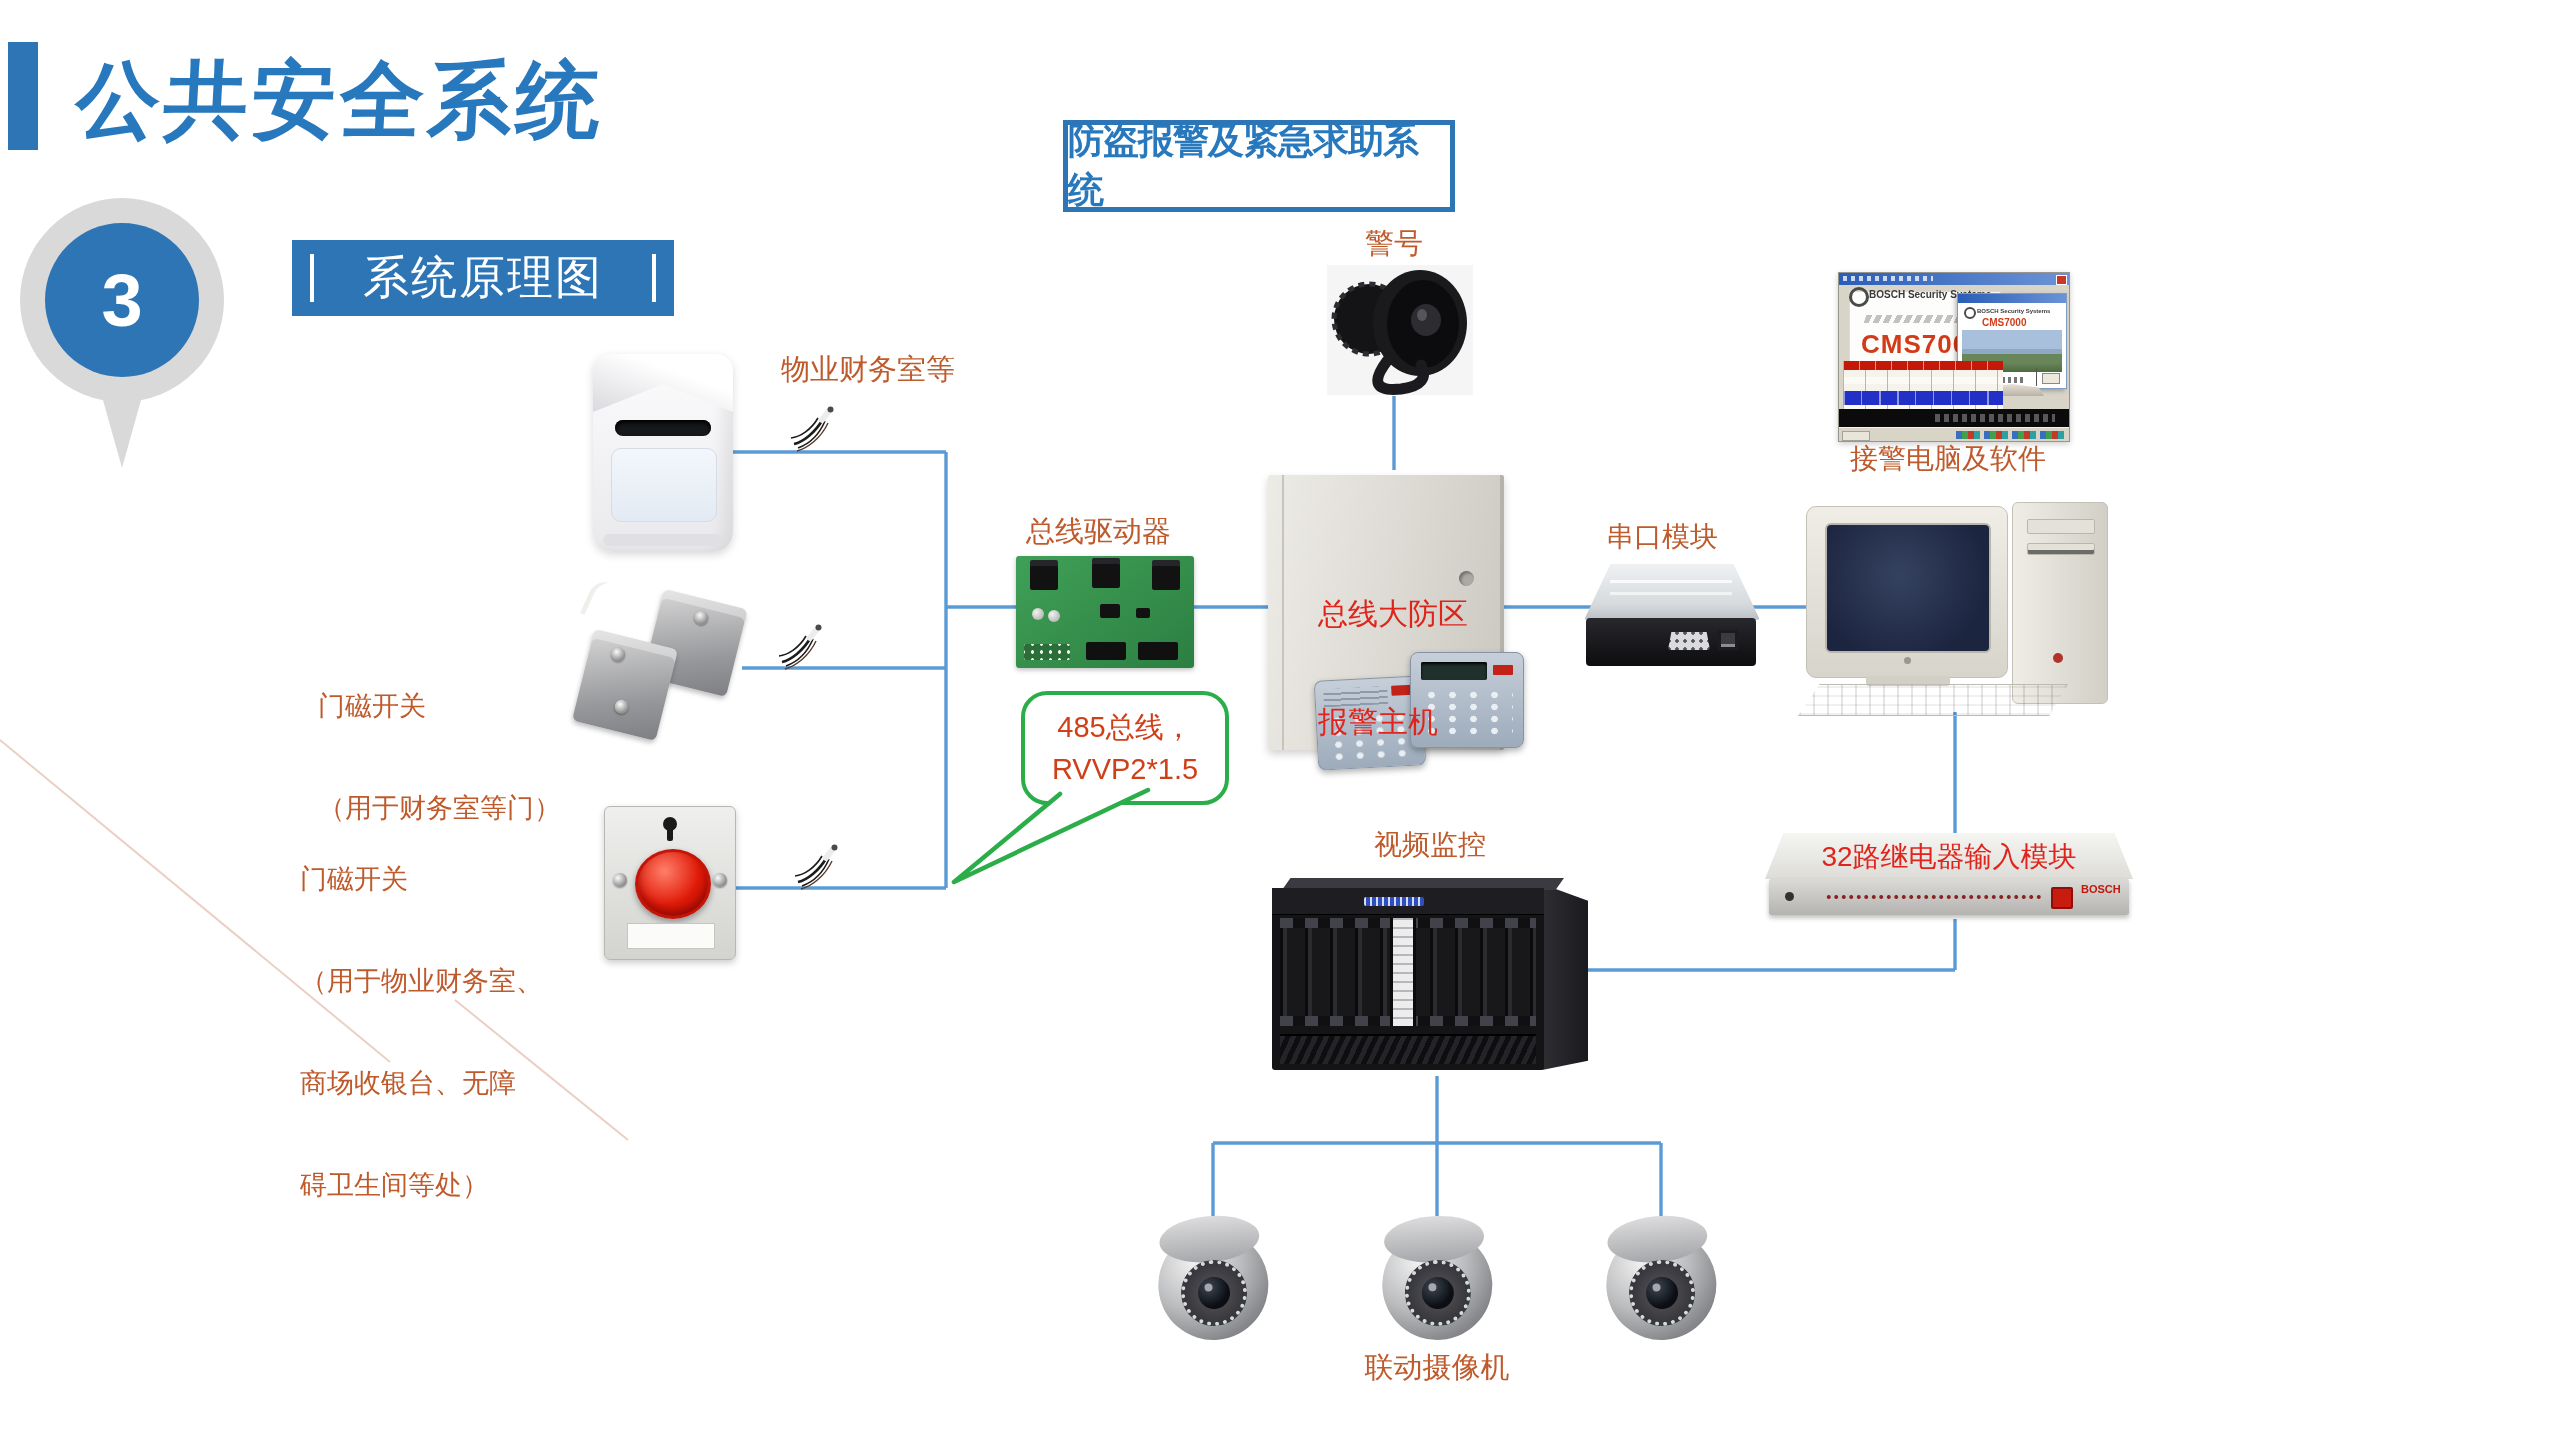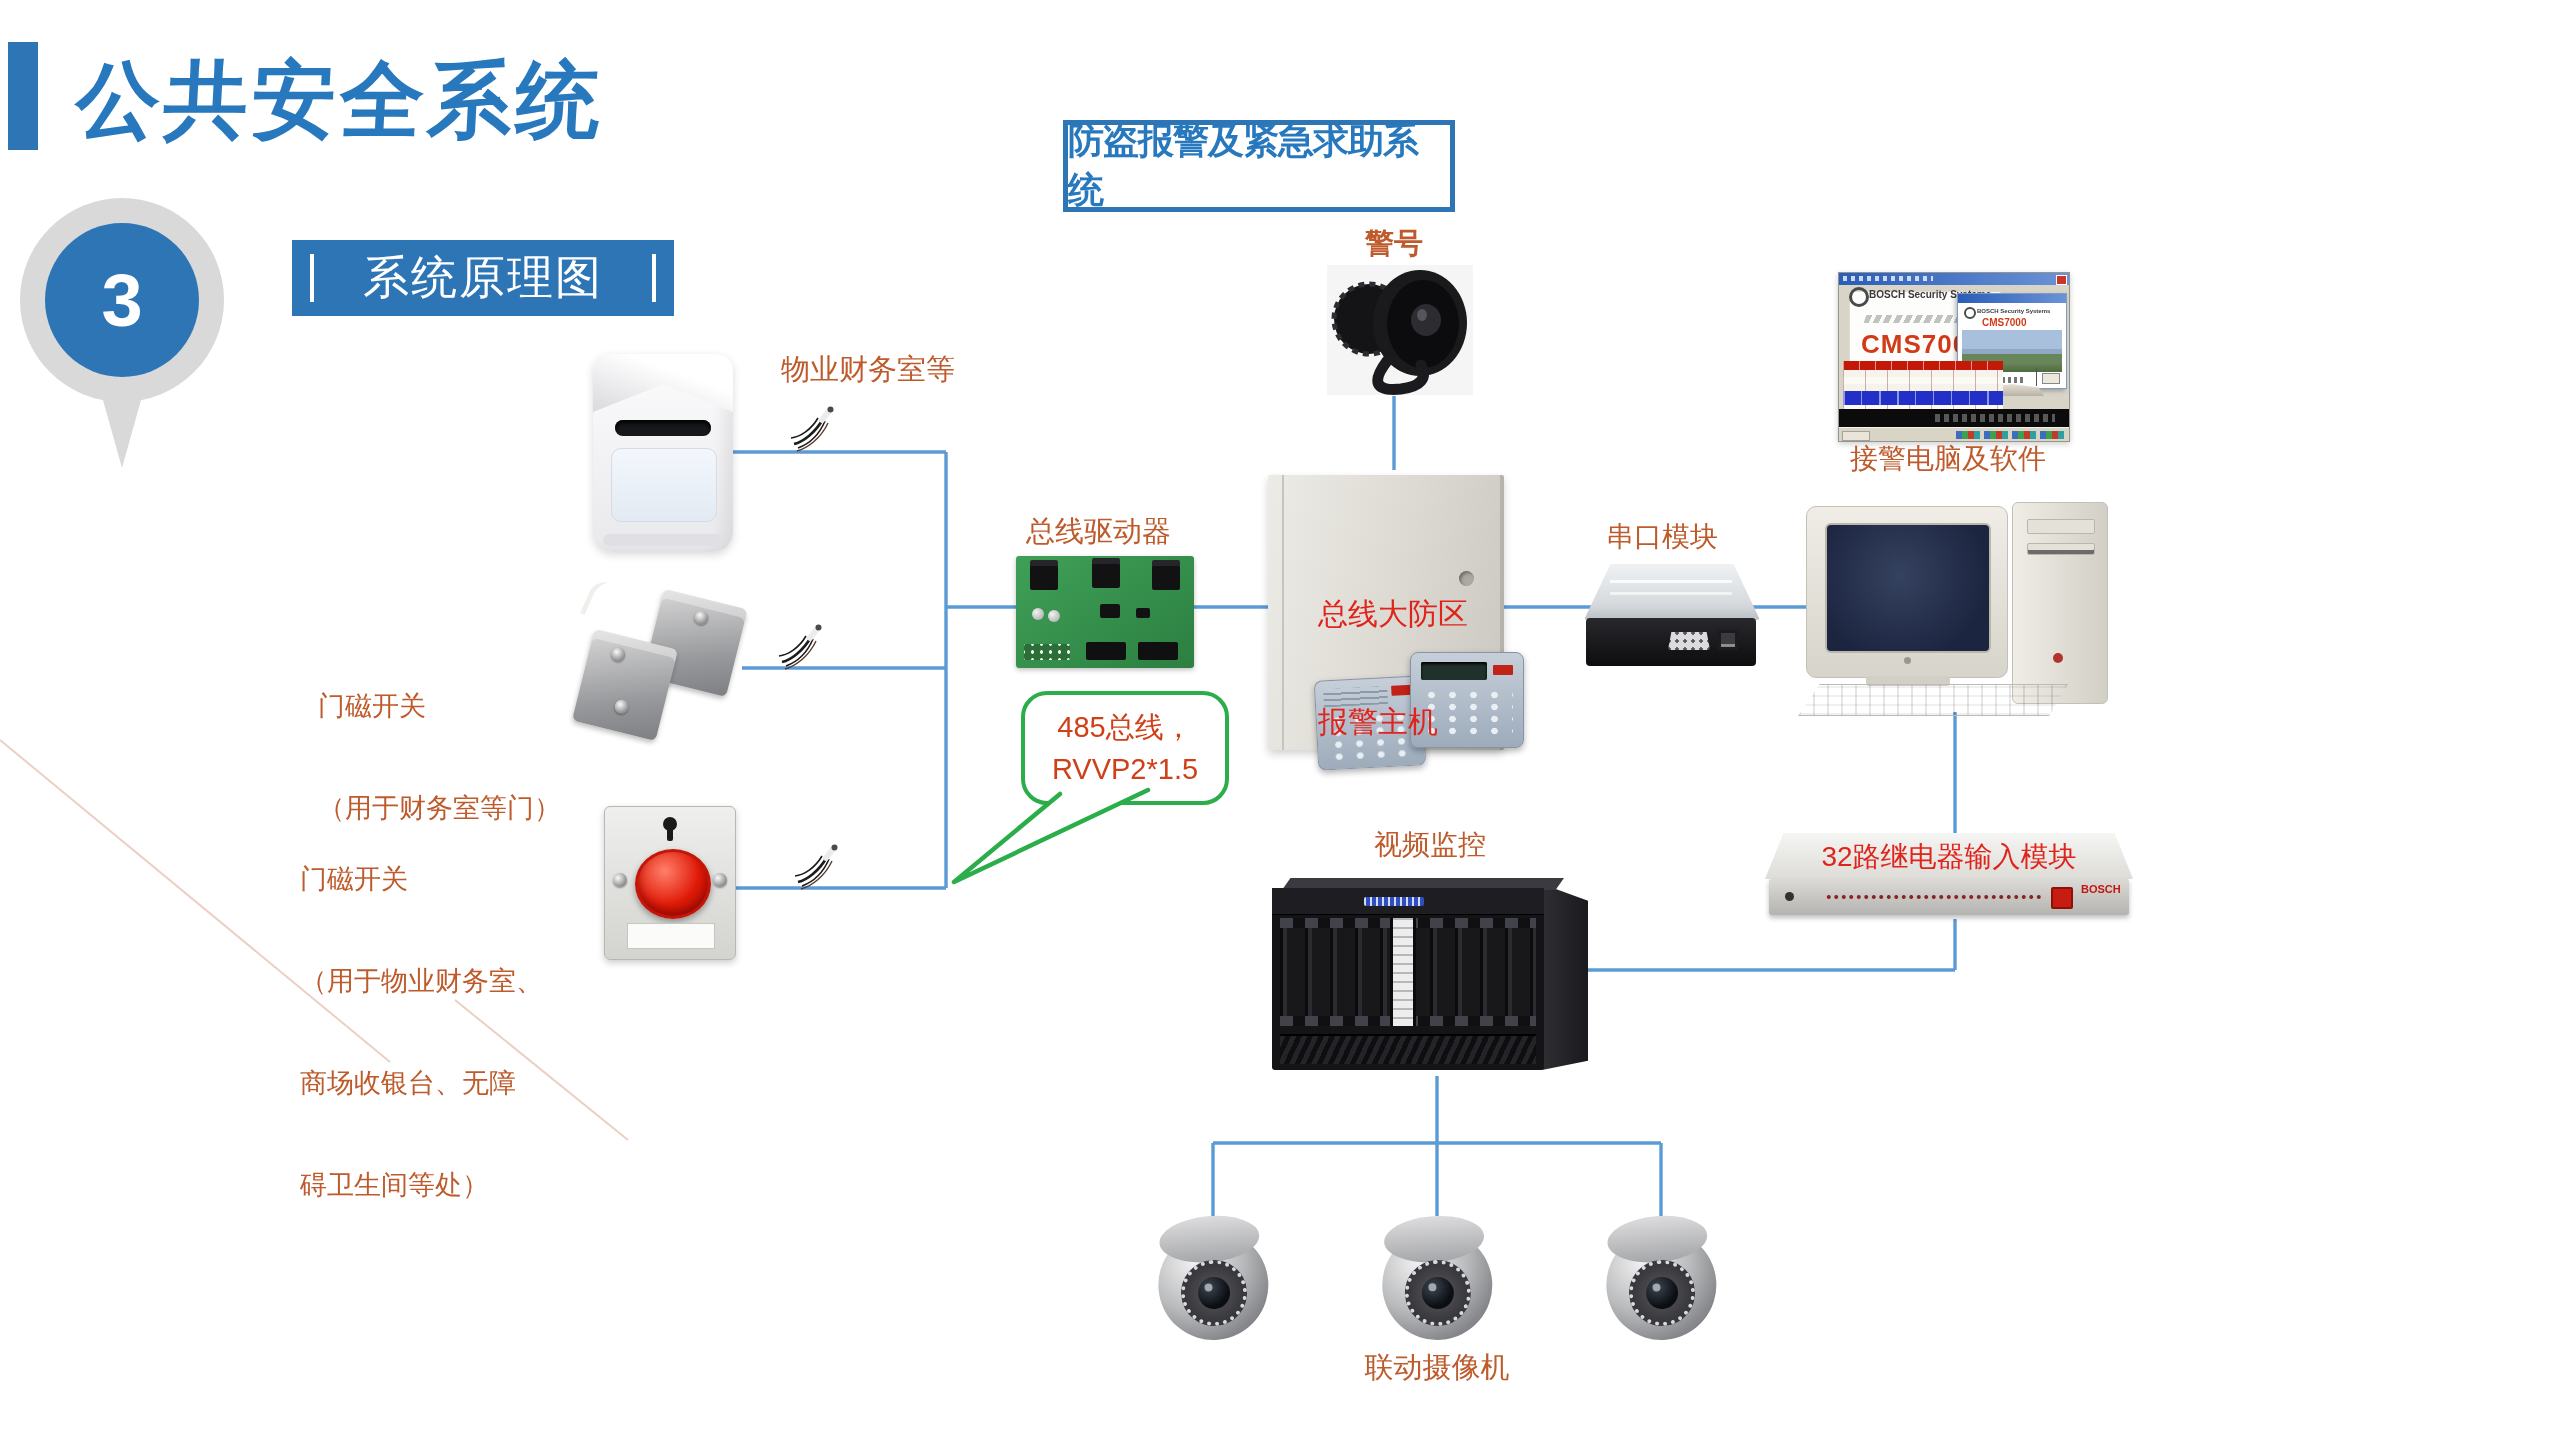--- a/index.html
+++ b/index.html
@@ -220,21 +220,21 @@
   </div>
   <div id="subtitle-box" class="abs">
     <span class="vbar l"></span>
     <span id="subtitle-text">系统原理图</span>
     <span class="vbar r"></span>
   </div>
   <div id="diagram-title-box" class="abs">
     <span id="diagram-title">防盗报警及紧急求助系统</span>
   </div>
 
-  <div class="abs txt lbl lbl-c" style="left:1352px;top:226px;width:84px;font-size:29px;font-weight:bold;">警号</div>
+  <div class="abs txt lbl lbl-c" style="left:1352px;top:226px;width:84px;font-size:29px;">警号</div>
   <div id="siren" class="abs comp">
     <svg width="146" height="130" viewBox="0 0 146 130">
       <circle cx="42" cy="54" r="35" fill="#141417"></circle>
       <circle cx="42" cy="54" r="35" fill="none" stroke="#2c2c31" stroke-width="5" stroke-dasharray="6 5"></circle>
       <ellipse cx="93" cy="58" rx="47" ry="53" fill="#1a1a1d"></ellipse>
       <ellipse cx="96" cy="59" rx="36" ry="44" fill="#0c0c0e"></ellipse>
       <ellipse cx="99" cy="55" rx="15" ry="16" fill="#2c2c31"></ellipse>
       <ellipse cx="95" cy="50" rx="5" ry="6" fill="#55555c"></ellipse>
       <path d="M60,96 Q36,128 74,124 Q104,120 94,100" stroke="#1b1b1f" stroke-width="11" fill="none" stroke-linecap="round"></path>
     </svg>

